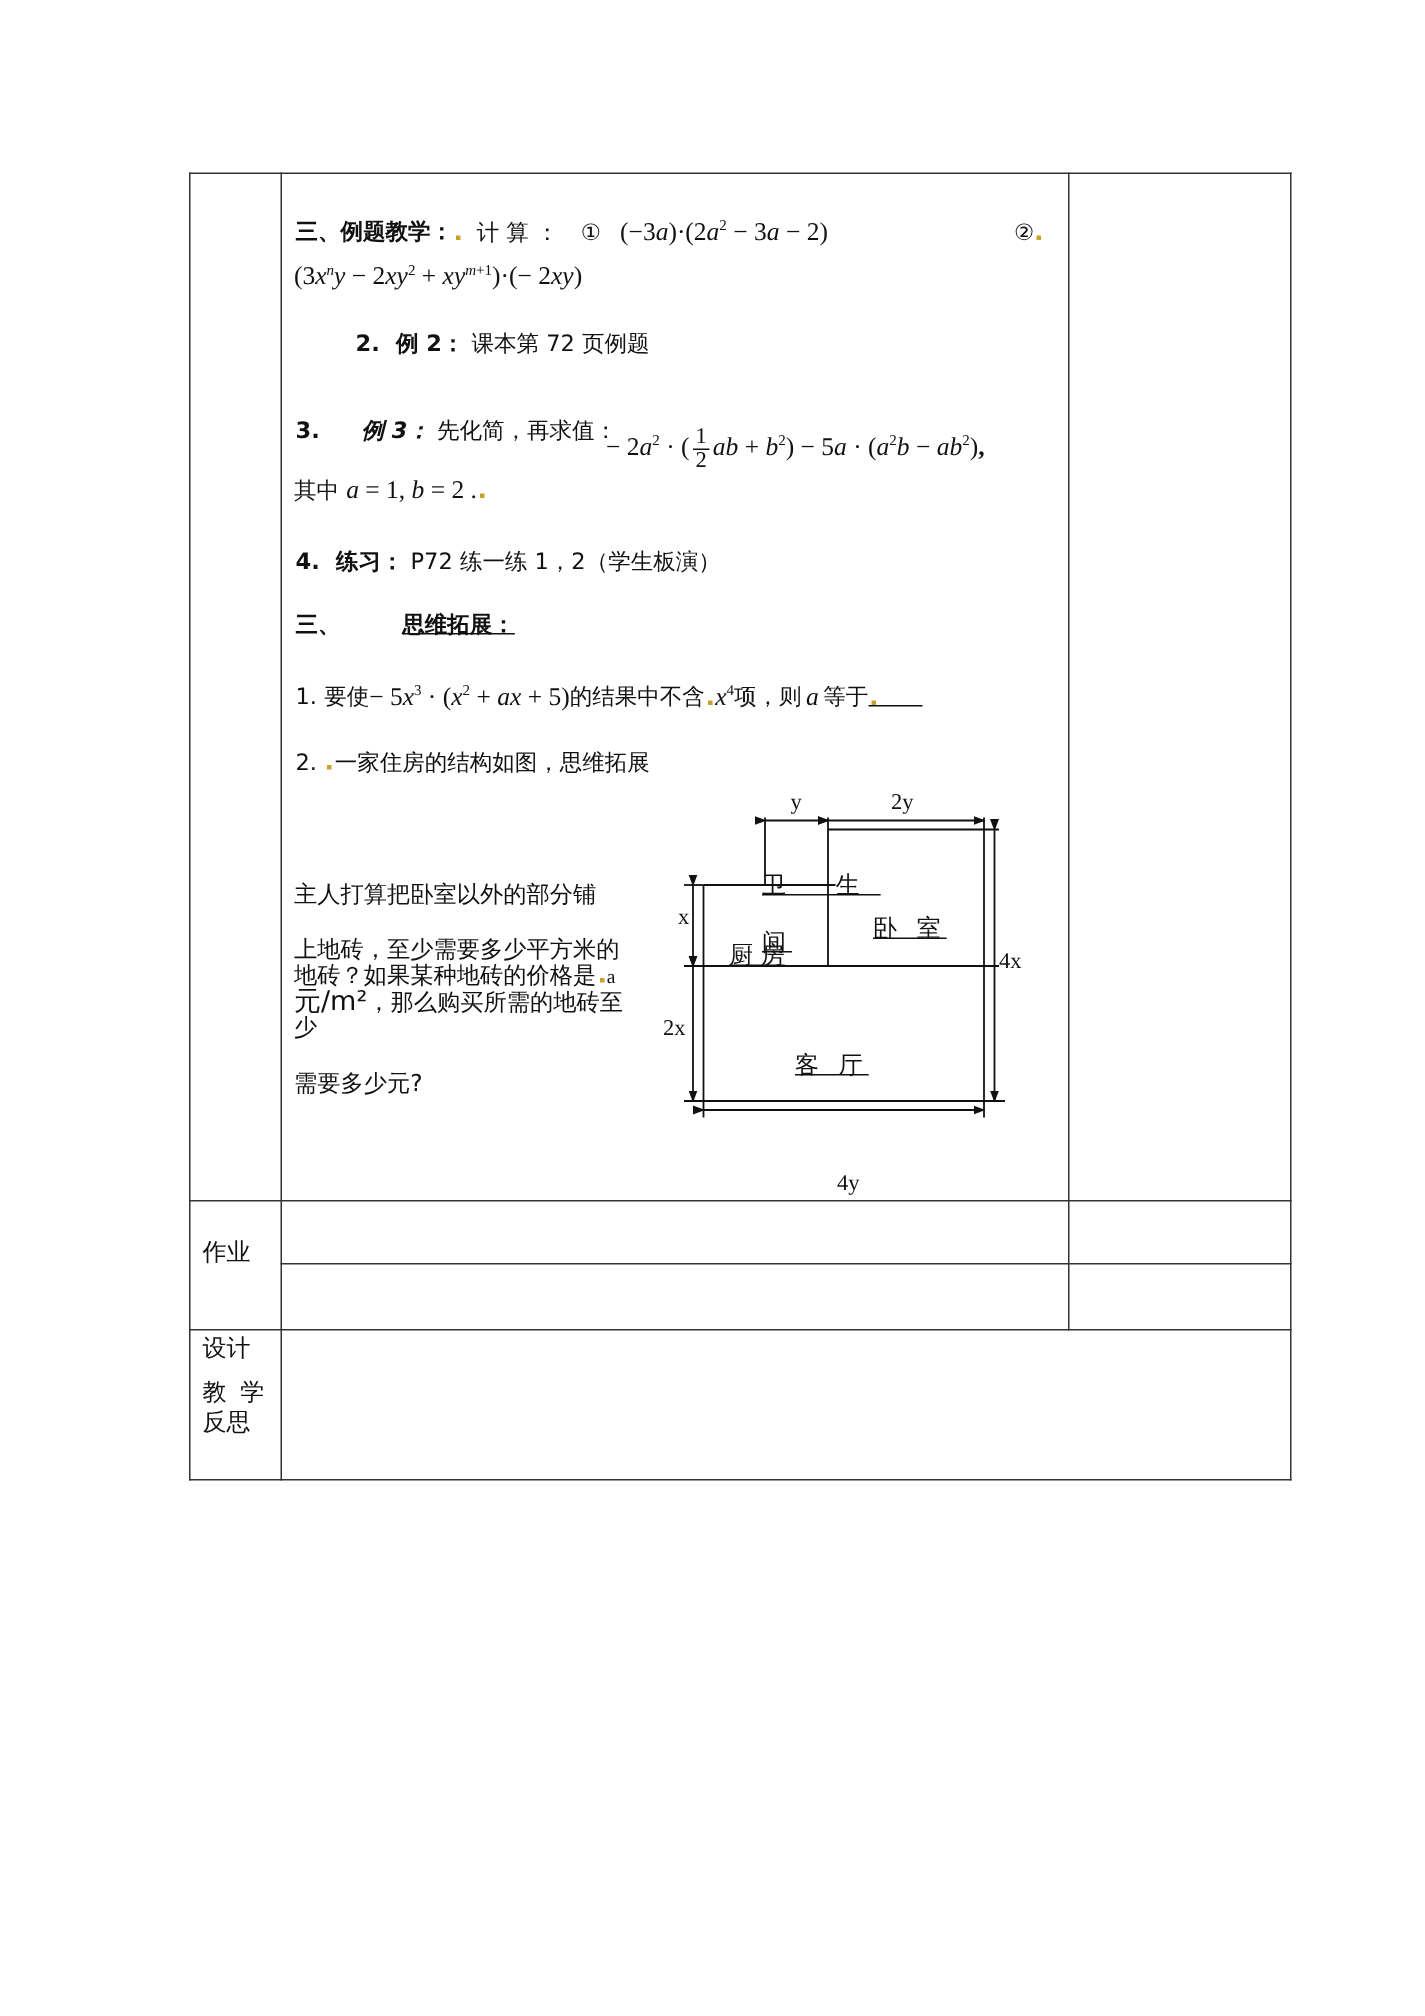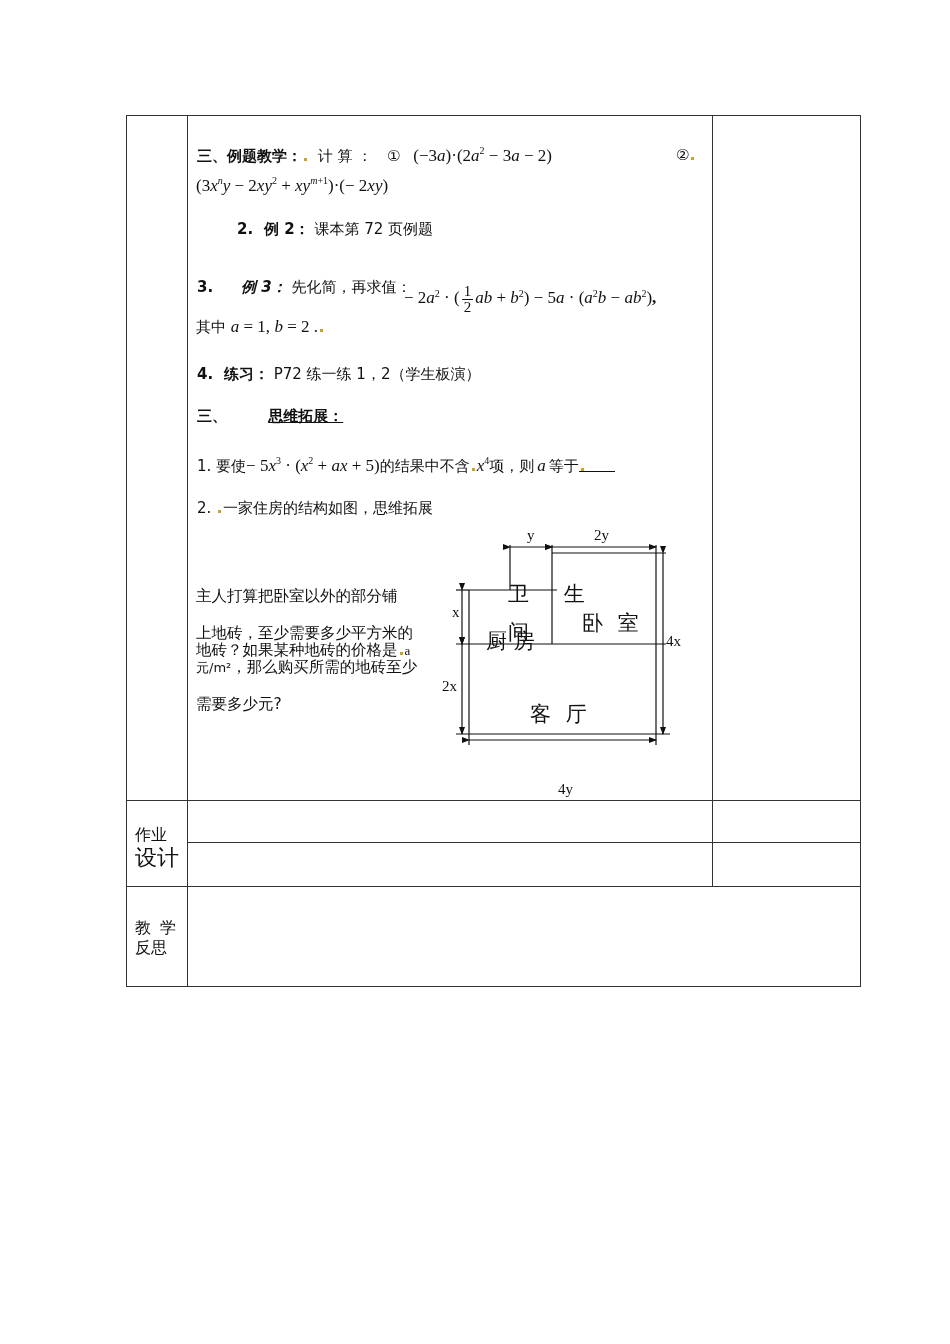--- a/index.html
+++ b/index.html
@@ -9,21 +9,21 @@
   .h { height:1px; }
   .v { width:1px; }
   .txt { position:absolute; font-size:15px; line-height:18px; white-space:nowrap; }
   .math { font-family:"Liberation Serif","DejaVu Serif",serif; font-size:17px; }
   .math i { font-style:italic; }
   .b { font-weight:bold; }
   .mark { display:inline-block; width:3px; height:3px; background:#c9a227; vertical-align:baseline; margin:0 2px; }
   .wrap { white-space:normal;margin-top:46px; }
   .diagram { position:absolute; left:440px; top:520px; width:250px; height:240px; }
   .dlabel { position:absolute; font-size:15px; font-family:"Liberation Serif","DejaVu Serif",serif; }
-  .dlabel-cn { position:absolute; font-size:21px; letter-spacing:4px; }
+  .dlabel-cn { position:absolute; font-size:16px; letter-spacing:4px;text-decoration:underline; }
   .sup { font-size:10px; vertical-align:super; }
   .frac { display:inline-block; vertical-align:middle; text-align:center; font-size:15px; line-height:15px; margin:0 2px; }
   .frac span { display:block; }
   .frac .top { border-bottom:1px solid #111; padding:0 2px; }
 </style>
 </head>
 <body>
 
 <div class="page">
 
@@ -86,21 +86,21 @@
   </div>
 
   <div class="txt" style="left:197px;top:499px;">
     <span>2.</span>
     <span class="mark"></span><span>一家住房的结构如图，思维拓展</span>
   </div>
   <div class="txt wrap" style="left:196px;top:542px;width:226px;line-height:17px;font-size:15.5px;">
     <div>主人打算把卧室以外的部分铺</div>
     <div style="height:20px;"></div>
     <div>
-      <span>上地砖，至少需要多少平方米的地砖？如果某种地砖的价格是</span><span class="mark"></span><span class="math" style="font-size:13px;">a</span> <span style="font-size:13px;">元/m²</span><span>，那么购买所需的地砖至少</span>
+      <span>上地砖，至少需要多少平方米的地砖？如果某种地砖的价格是</span><span class="mark"></span><span class="math" style="font-size:13px;">a</span> <span style="font-size:18px;">元/m²</span><span>，那么购买所需的地砖至少</span>
     </div>
     <div style="height:20px;"></div>
     <div>需要多少元?</div>
   </div>
 
   <div class="diagram">
     <svg width="250" height="240" viewBox="0 0 250 240">
       <defs>
         <marker id="arr" markerWidth="8" markerHeight="8" refX="7" refY="4" orient="auto" markerUnits="userSpaceOnUse">
           <path d="M0,1 L8,4 L0,7 Z" fill="#111"></path>
@@ -135,20 +135,20 @@
     <span class="dlabel" style="left:226px;top:113px;">4x</span>
     <span class="dlabel" style="left:118px;top:218px;margin-top:43px;">4y</span>
     <span class="dlabel-cn" style="left:68px;top:60px;letter-spacing:14px;">卫 生</span>
     <span class="dlabel-cn" style="left:68px;top:98px;">间</span>
     <span class="dlabel-cn" style="left:46px;top:107px;letter-spacing:0px;">厨 房</span>
     <span class="dlabel-cn" style="left:142px;top:89px;">卧 室</span>
     <span class="dlabel-cn" style="left:90px;top:180px;">客 厅</span>
   </div>
 
   <div class="txt" style="left:135px;top:826px;font-size:16px;">作业</div>
-  <div class="txt" style="left:135px;top:849px;font-size:22px;">设计</div>
+  <div class="txt" style="left:135px;top:890px;font-size:16px;">设计</div>
   <div class="txt" style="left:135px;top:919px;font-size:16px;letter-spacing:2px;">教 学</div>
   <div class="txt" style="left:135px;top:939px;font-size:16px;">反思</div>
 
   <div style="position:absolute;left:188px;top:801px;width:523px;height:40px;"></div>
   <div style="position:absolute;left:188px;top:843px;width:523px;height:42px;"></div>
   <div style="position:absolute;left:188px;top:887px;width:671px;height:98px;"></div>
 </div>
 
 </body></html>

